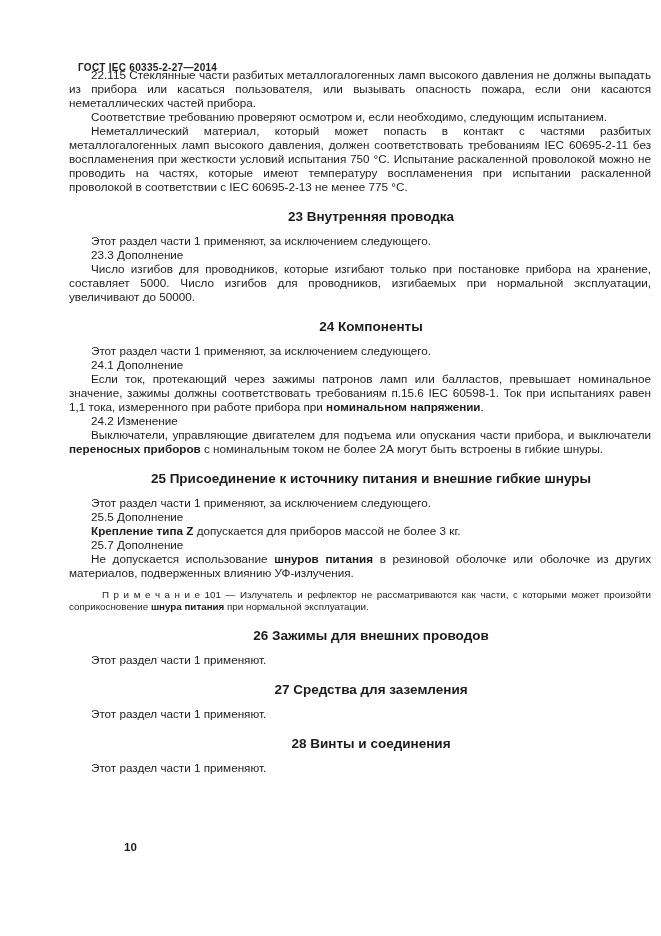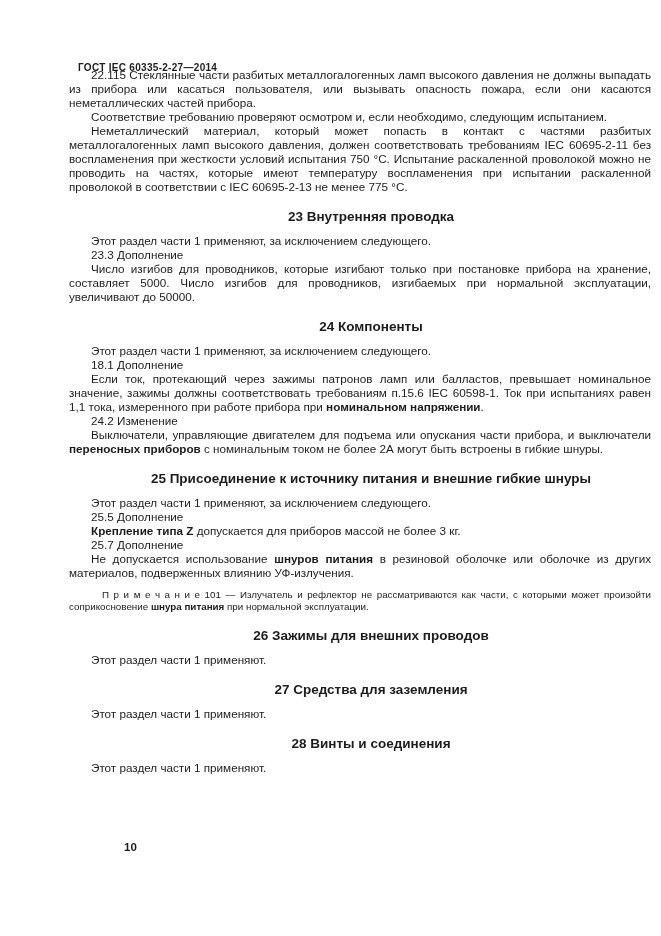--- a/index.html
+++ b/index.html
@@ -68,21 +68,21 @@
   <div class="content">
       <div class="para body"><span>22.115 Стеклянные части разбитых металлогалогенных ламп высокого давления не должны выпадать из прибора или касаться пользователя, или вызывать опасность пожара, если они касаются неметаллических частей прибора.</span></div>
       <div class="para italic"><span>Соответствие требованию проверяют осмотром и, если необходимо, следующим испытанием.</span></div>
       <div class="para italic"><span>Неметаллический материал, который может попасть в контакт с частями разбитых металлогалогенных ламп высокого давления, должен соответствовать требованиям IEC 60695-2-11 без воспламенения при жесткости условий испытания 750 °С. Испытание раскаленной проволокой можно не проводить на частях, которые имеют температуру воспламенения при испытании раскаленной проволокой в соответствии с IEC 60695-2-13 не менее 775 °С.</span></div>
       <div class="para h2"><span>23 Внутренняя проводка</span></div>
       <div class="para body"><span>Этот раздел части 1 применяют, за исключением следующего.</span></div>
       <div class="para body"><span>23.3 Дополнение</span></div>
       <div class="para italic"><span>Число изгибов для проводников, которые изгибают только при постановке прибора на хранение, составляет 5000. Число изгибов для проводников, изгибаемых при нормальной эксплуатации, увеличивают до 50000.</span></div>
       <div class="para h2"><span>24 Компоненты</span></div>
       <div class="para body"><span>Этот раздел части 1 применяют, за исключением следующего.</span></div>
-      <div class="para body"><span>18.1 Дополнение</span></div>
+      <div class="para body"><span>24.1 Дополнение</span></div>
       <div class="para italic"><span>Если ток, протекающий через зажимы патронов ламп или балластов, превышает номинальное значение, зажимы должны соответствовать требованиям п.15.6 IEC 60598-1. Ток при испытаниях равен 1,1 тока, измеренного при работе прибора при </span><span class="b">номинальном напряжении</span><span>.</span></div>
       <div class="para body"><span>24.2 Изменение</span></div>
       <div class="para body"><span>Выключатели, управляющие двигателем для подъема или опускания части прибора, и выключатели </span><span class="b">переносных приборов</span><span> с номинальным током не более 2А могут быть встроены в гибкие шнуры.</span></div>
       <div class="para h2"><span>25 Присоединение к источнику питания и внешние гибкие шнуры</span></div>
       <div class="para body"><span>Этот раздел части 1 применяют, за исключением следующего.</span></div>
       <div class="para body"><span>25.5 Дополнение</span></div>
       <div class="para body"><span class="b">Крепление типа Z</span><span> допускается для приборов массой не более 3 кг.</span></div>
       <div class="para body"><span>25.7 Дополнение</span></div>
       <div class="para body"><span>Не допускается использование </span><span class="b">шнуров питания</span><span> в резиновой оболочке или оболочке из других материалов, подверженных влиянию УФ-излучения.</span></div>
       <div class="para note"><span>П р и м е ч а н и е   101 — Излучатель и рефлектор не рассматриваются как части, с которыми может произойти соприкосновение </span><span class="b">шнура питания</span><span> при нормальной эксплуатации.</span></div>

